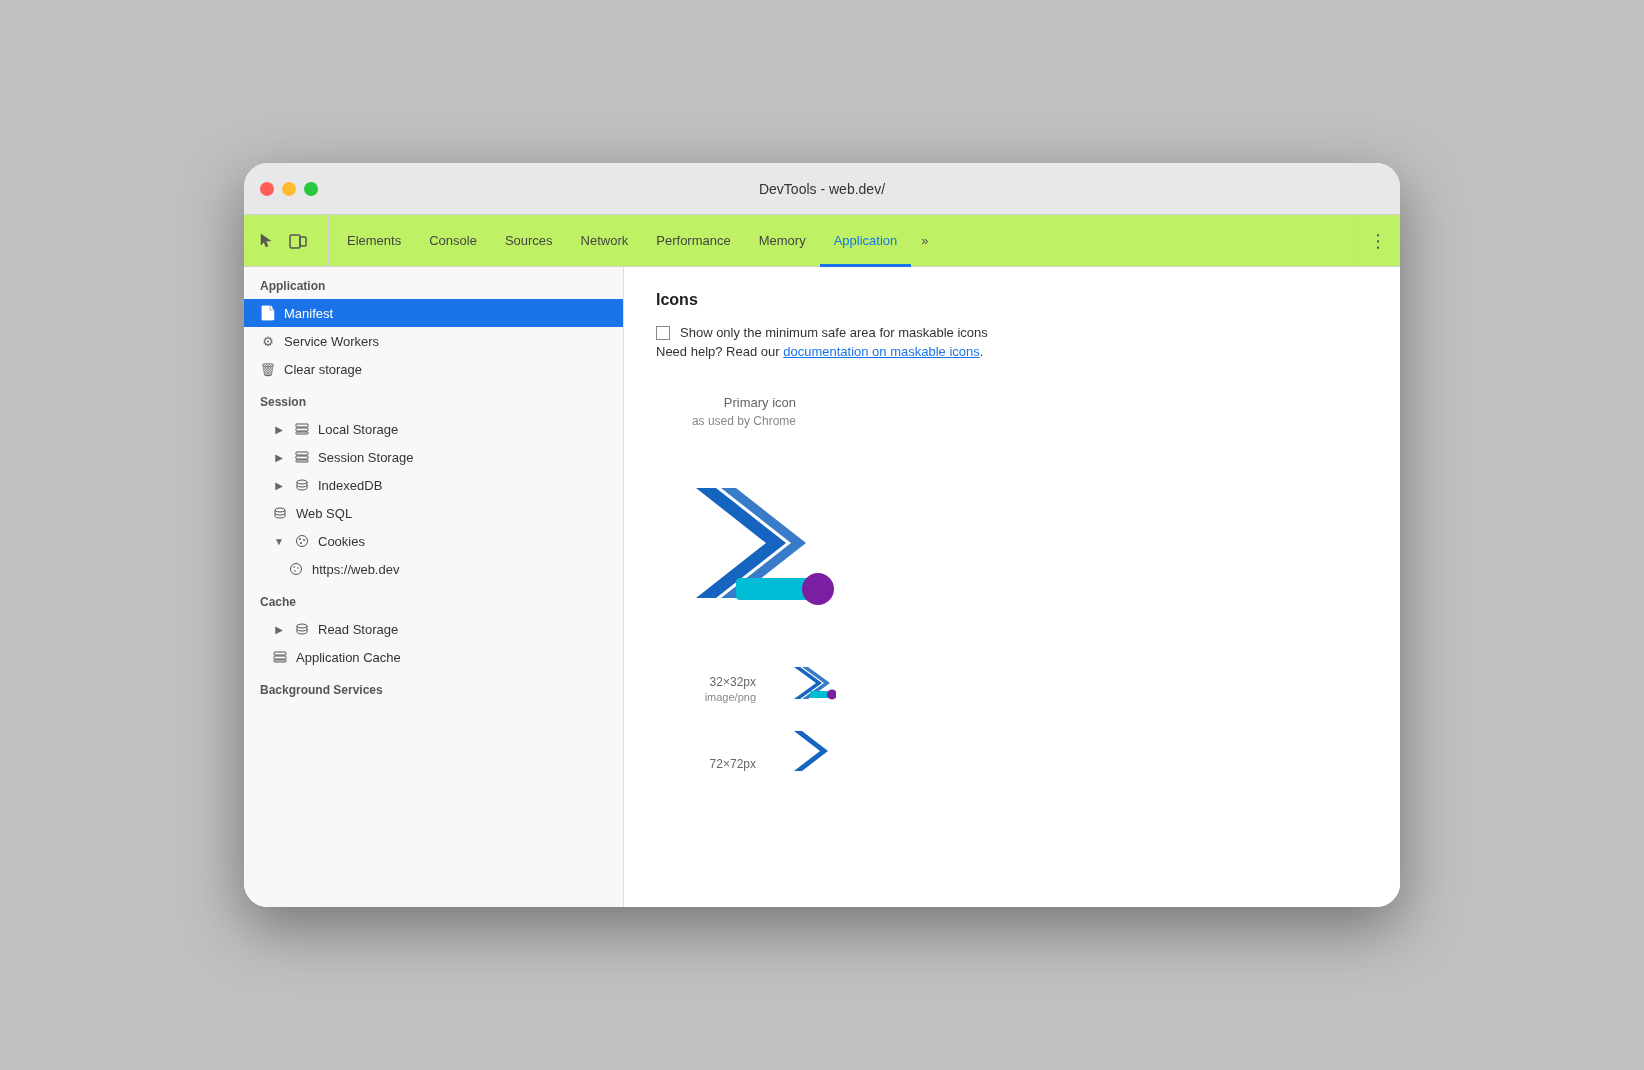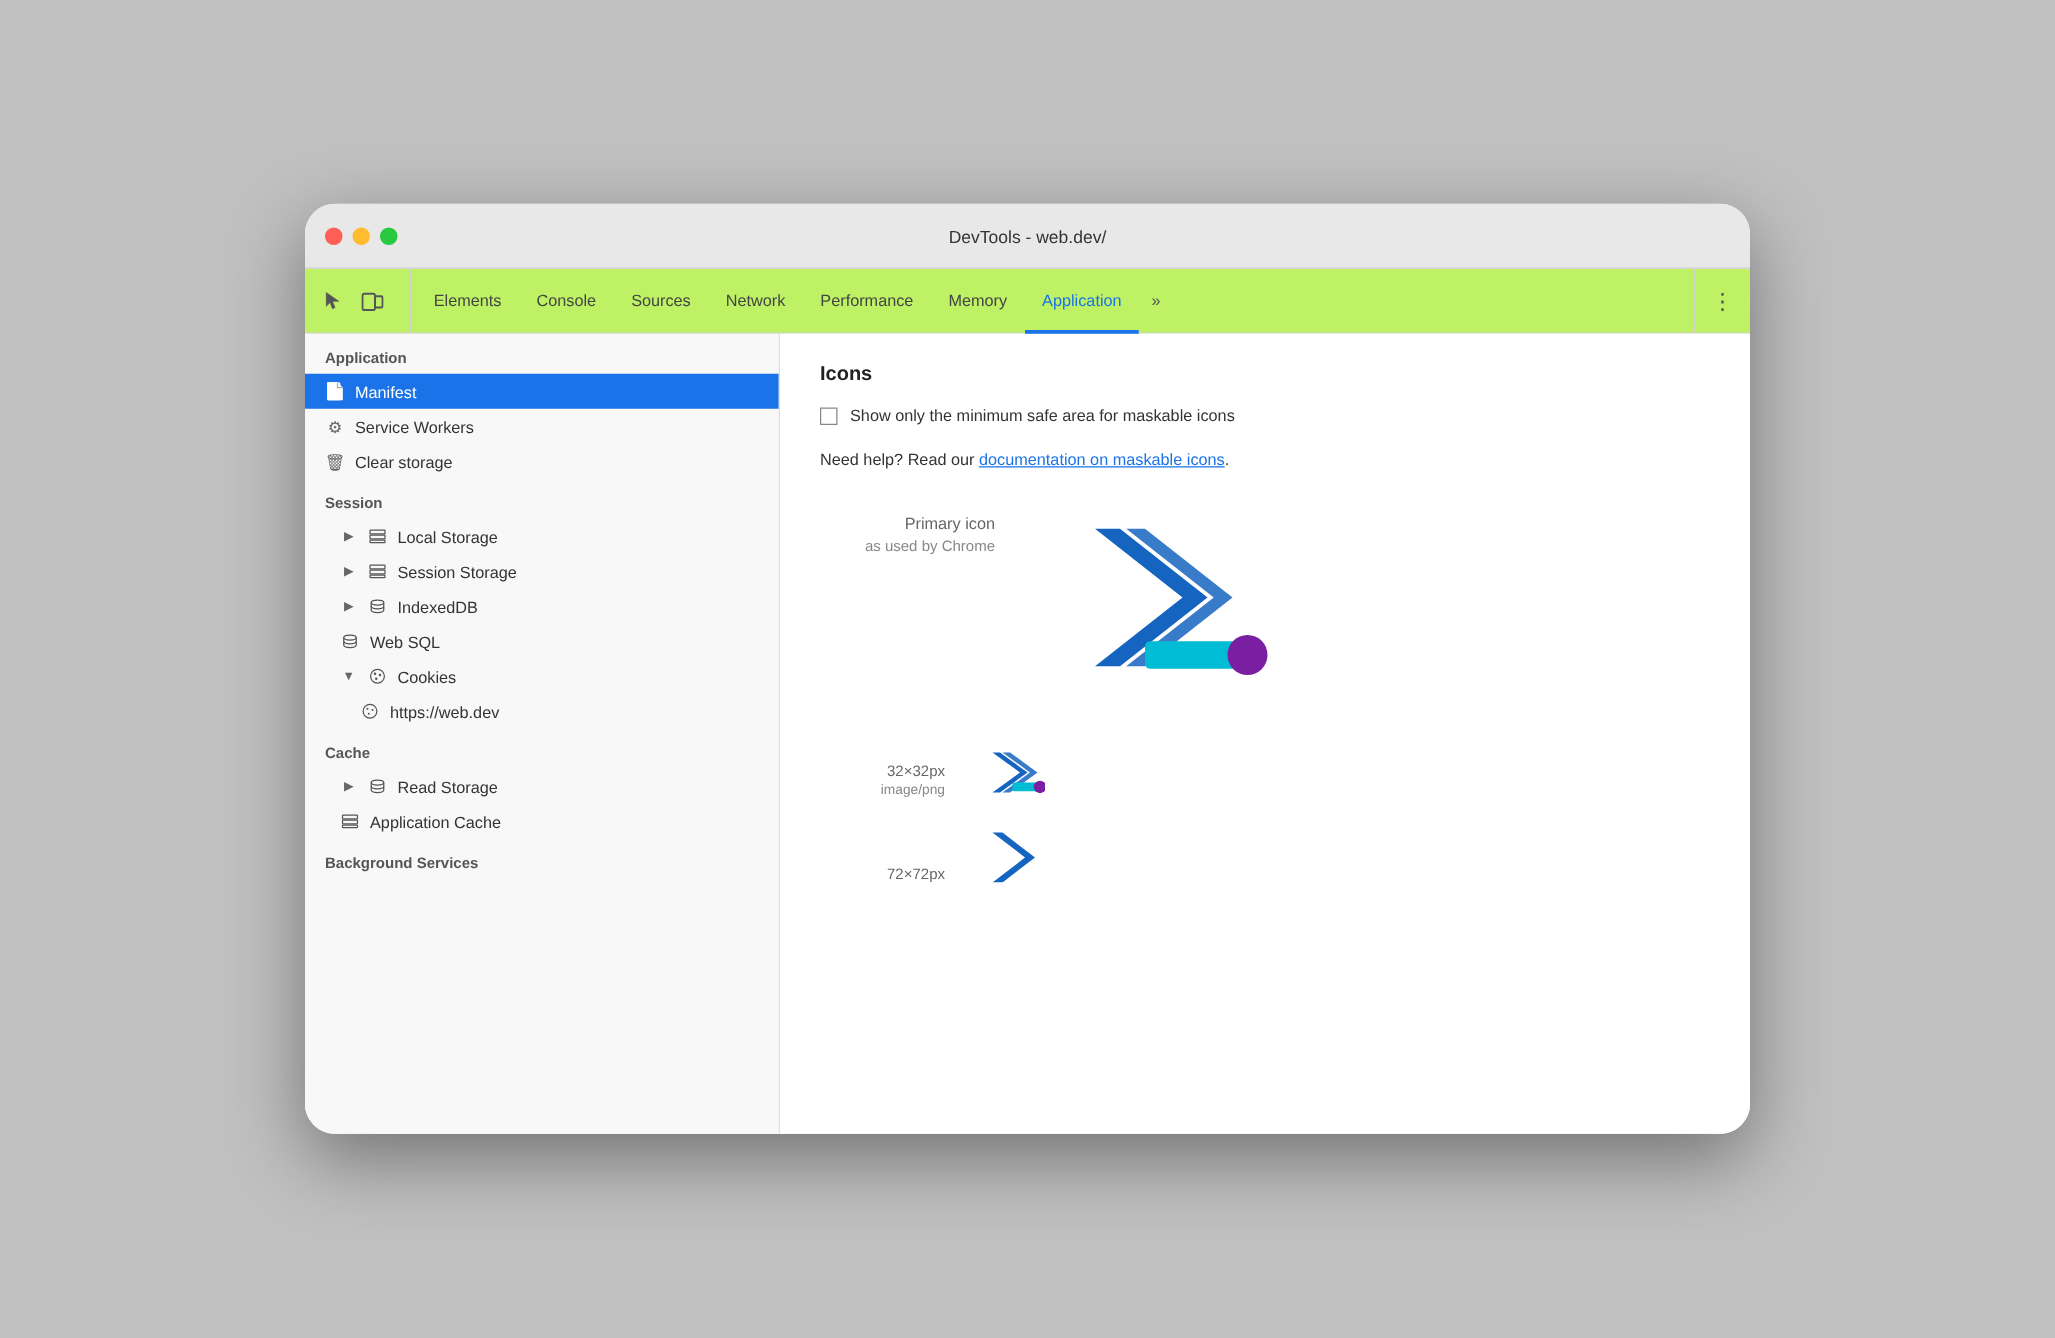--- a/index.html
+++ b/index.html
@@ -209,21 +209,21 @@
       font-size: 16px;
       font-weight: 600;
       color: #202124;
       margin-bottom: 16px;
     }
 
     .checkbox-row {
       display: flex;
       align-items: center;
       gap: 10px;
-      margin-bottom: 20px;
+      margin-bottom: 4px;
     }
     .checkbox-box {
       width: 14px;
       height: 14px;
       border: 1.5px solid #888;
       background: #fff;
       flex-shrink: 0;
       cursor: pointer;
     }
     .checkbox-label {
@@ -240,20 +240,21 @@
       color: #1a73e8;
       text-decoration: underline;
       cursor: pointer;
     }
 
     .icon-display-area {
       display: flex;
       align-items: flex-start;
       gap: 40px;
       margin-bottom: 40px;
+      flex-direction: column;
     }
 
     .icon-label-col {
       display: flex;
       flex-direction: column;
       align-items: flex-end;
       gap: 4px;
       min-width: 140px;
       padding-top: 8px;
     }

